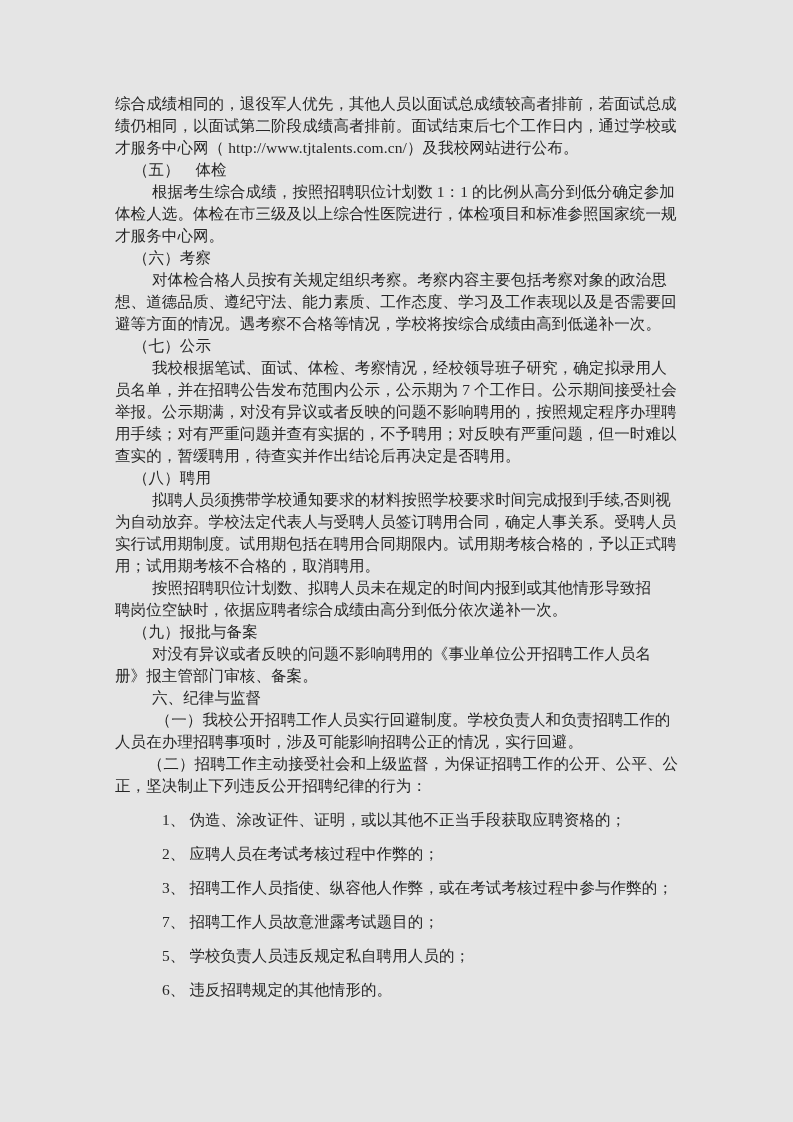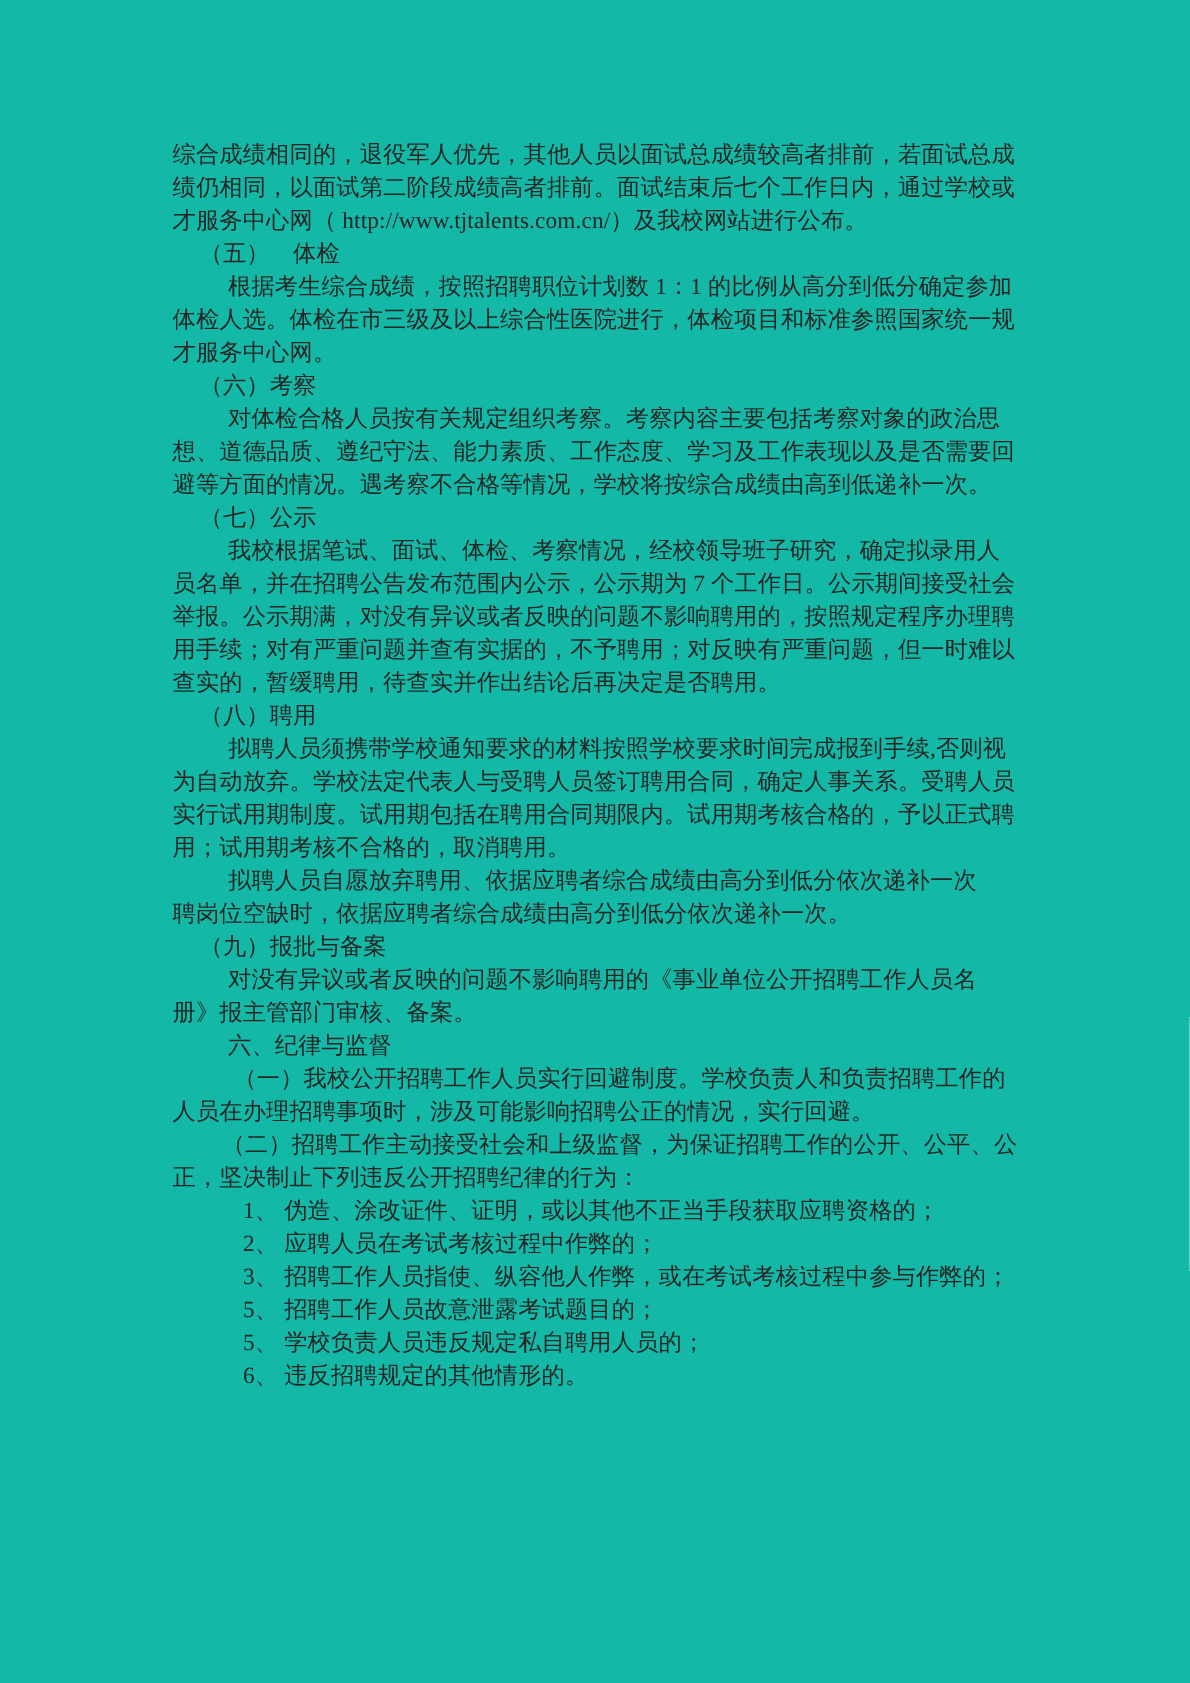--- a/index.html
+++ b/index.html
@@ -6,42 +6,42 @@
   body {
     width: 793px;
     height: 1122px;
     background: #ffffff;
     font-family: "Liberation Serif", "DejaVu Serif", serif;
   }
   .page {
     position: relative;
     width: 793px;
     height: 1122px;
-    background: #14b8a6;
+    background: #e5e5e5;
     overflow: hidden;
   }
   .text-block {
     position: absolute;
     left: 115px;
     top: 93px;
     width: 566px;
     color: #262626;
   }
   .ln {
     font-size: 15.5px;
     line-height: 22px;
     white-space: pre;
     letter-spacing: 0.1px;
   }
   
   .i0  { text-indent: 0; }      
   .i1  { text-indent: 18px; }   
   .i2  { text-indent: 37px; }   
   .i15 { text-indent: 30px; text-align: center; }   
-  .i3  { text-indent: 47px; }   
+  .i3  { text-indent: 47px; margin-top: 12px; }   
 </style>
 </head>
 <body>
 
 <div class="page">
   <div class="text-block" id="doc-lines" style="color: rgb(38, 38, 38);">
       <div class="ln i0">综合成绩相同的，退役军人优先，其他人员以面试总成绩较高者排前，若面试总成</div>
       <div class="ln i0">绩仍相同，以面试第二阶段成绩高者排前。面试结束后七个工作日内，通过学校或</div>
       <div class="ln i0">才服务中心网（ http://www.tjtalents.com.cn/）及我校网站进行公布。</div>
       <div class="ln i1">（五）　体检</div>
@@ -56,30 +56,30 @@
       <div class="ln i2">我校根据笔试、面试、体检、考察情况，经校领导班子研究，确定拟录用人</div>
       <div class="ln i0">员名单，并在招聘公告发布范围内公示，公示期为 7 个工作日。公示期间接受社会</div>
       <div class="ln i0">举报。公示期满，对没有异议或者反映的问题不影响聘用的，按照规定程序办理聘</div>
       <div class="ln i0">用手续；对有严重问题并查有实据的，不予聘用；对反映有严重问题，但一时难以</div>
       <div class="ln i0">查实的，暂缓聘用，待查实并作出结论后再决定是否聘用。</div>
       <div class="ln i1">（八）聘用</div>
       <div class="ln i2">拟聘人员须携带学校通知要求的材料按照学校要求时间完成报到手续,否则视</div>
       <div class="ln i0">为自动放弃。学校法定代表人与受聘人员签订聘用合同，确定人事关系。受聘人员</div>
       <div class="ln i0">实行试用期制度。试用期包括在聘用合同期限内。试用期考核合格的，予以正式聘</div>
       <div class="ln i0">用；试用期考核不合格的，取消聘用。</div>
-      <div class="ln i2">拟聘人员自愿放弃聘用、依据应聘者综合成绩由高分到低分依次递补一次</div>
+      <div class="ln i2">按照招聘职位计划数、拟聘人员未在规定的时间内报到或其他情形导致招</div>
       <div class="ln i0">聘岗位空缺时，依据应聘者综合成绩由高分到低分依次递补一次。</div>
       <div class="ln i1">（九）报批与备案</div>
       <div class="ln i2">对没有异议或者反映的问题不影响聘用的《事业单位公开招聘工作人员名</div>
       <div class="ln i0">册》报主管部门审核、备案。</div>
       <div class="ln i2">六、纪律与监督</div>
       <div class="ln i15">（一）我校公开招聘工作人员实行回避制度。学校负责人和负责招聘工作的</div>
       <div class="ln i0">人员在办理招聘事项时，涉及可能影响招聘公正的情况，实行回避。</div>
       <div class="ln i15">（二）招聘工作主动接受社会和上级监督，为保证招聘工作的公开、公平、公</div>
       <div class="ln i0">正，坚决制止下列违反公开招聘纪律的行为：</div>
       <div class="ln i3">1、 伪造、涂改证件、证明，或以其他不正当手段获取应聘资格的；</div>
       <div class="ln i3">2、 应聘人员在考试考核过程中作弊的；</div>
       <div class="ln i3">3、 招聘工作人员指使、纵容他人作弊，或在考试考核过程中参与作弊的；</div>
-      <div class="ln i3">5、 招聘工作人员故意泄露考试题目的；</div>
+      <div class="ln i3">7、 招聘工作人员故意泄露考试题目的；</div>
       <div class="ln i3">5、 学校负责人员违反规定私自聘用人员的；</div>
       <div class="ln i3">6、 违反招聘规定的其他情形的。</div>
     </div>
 </div>
 
 </body></html>

